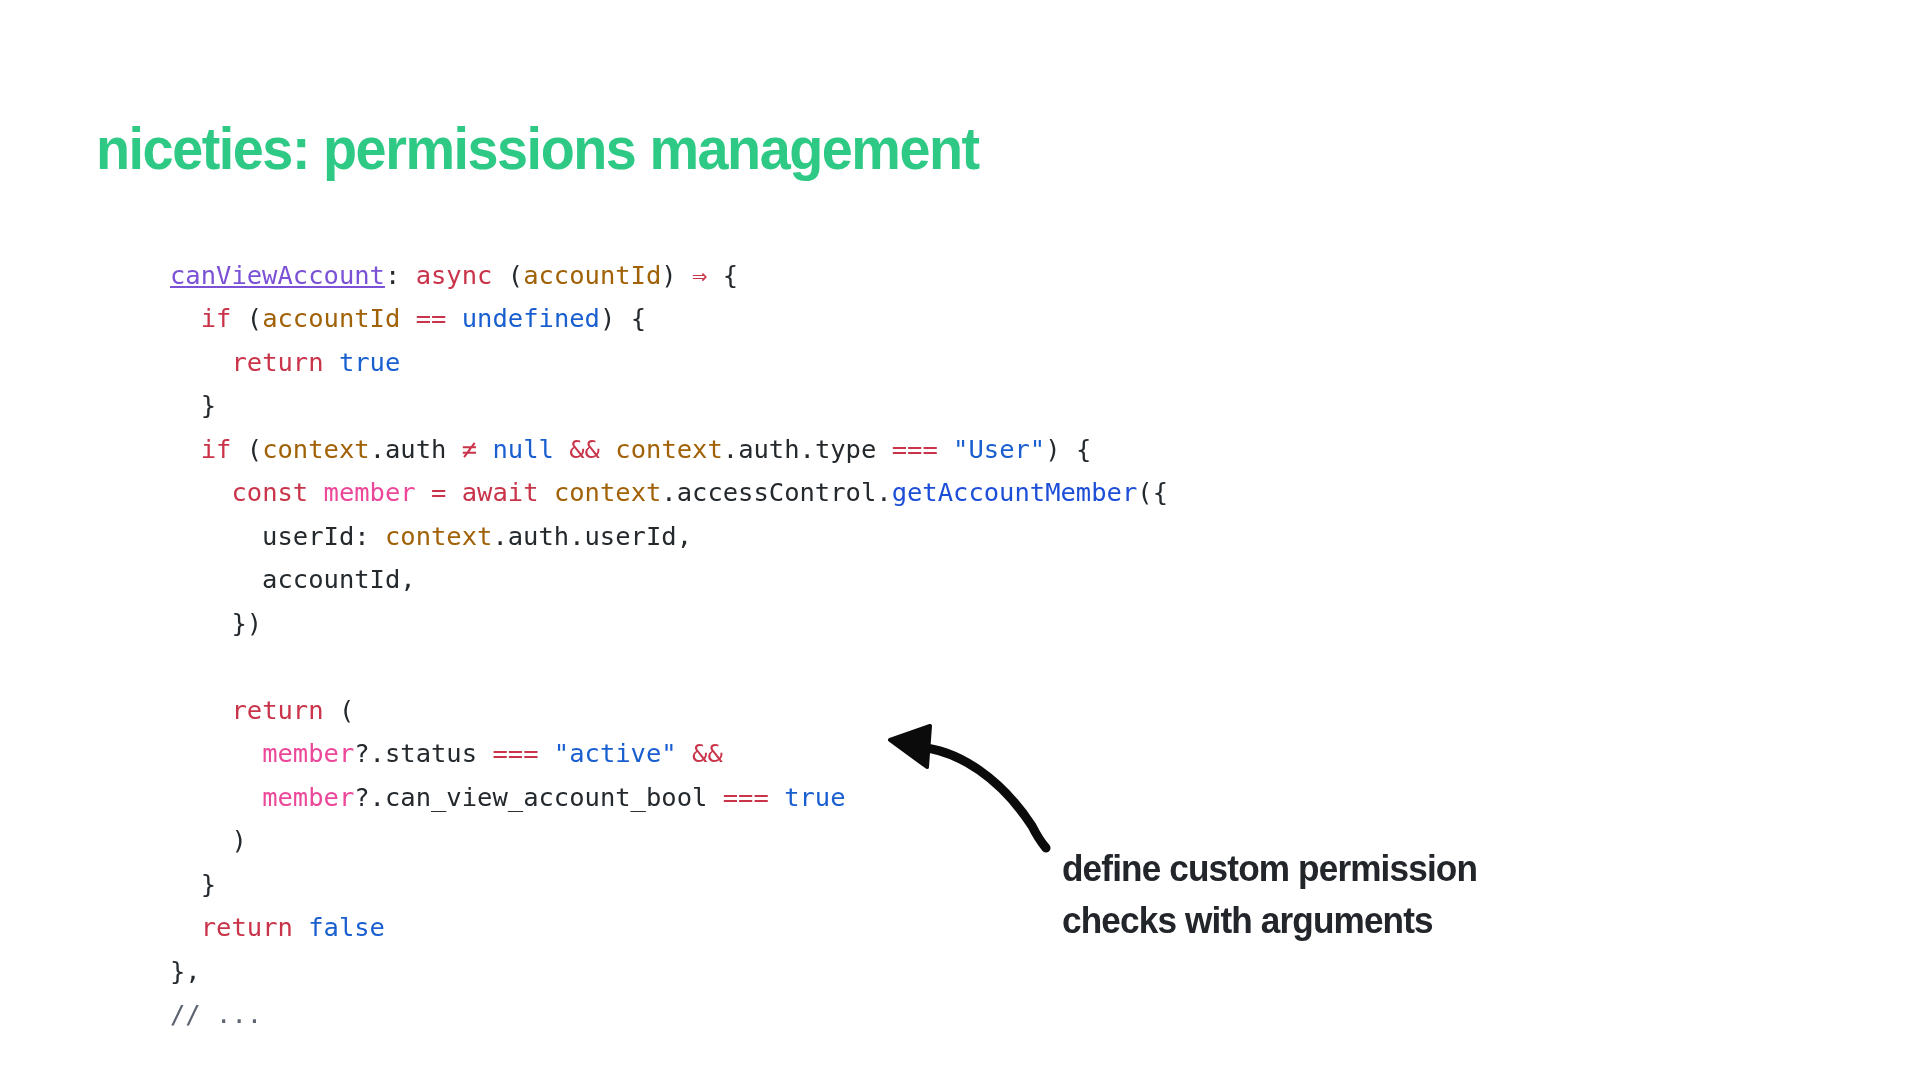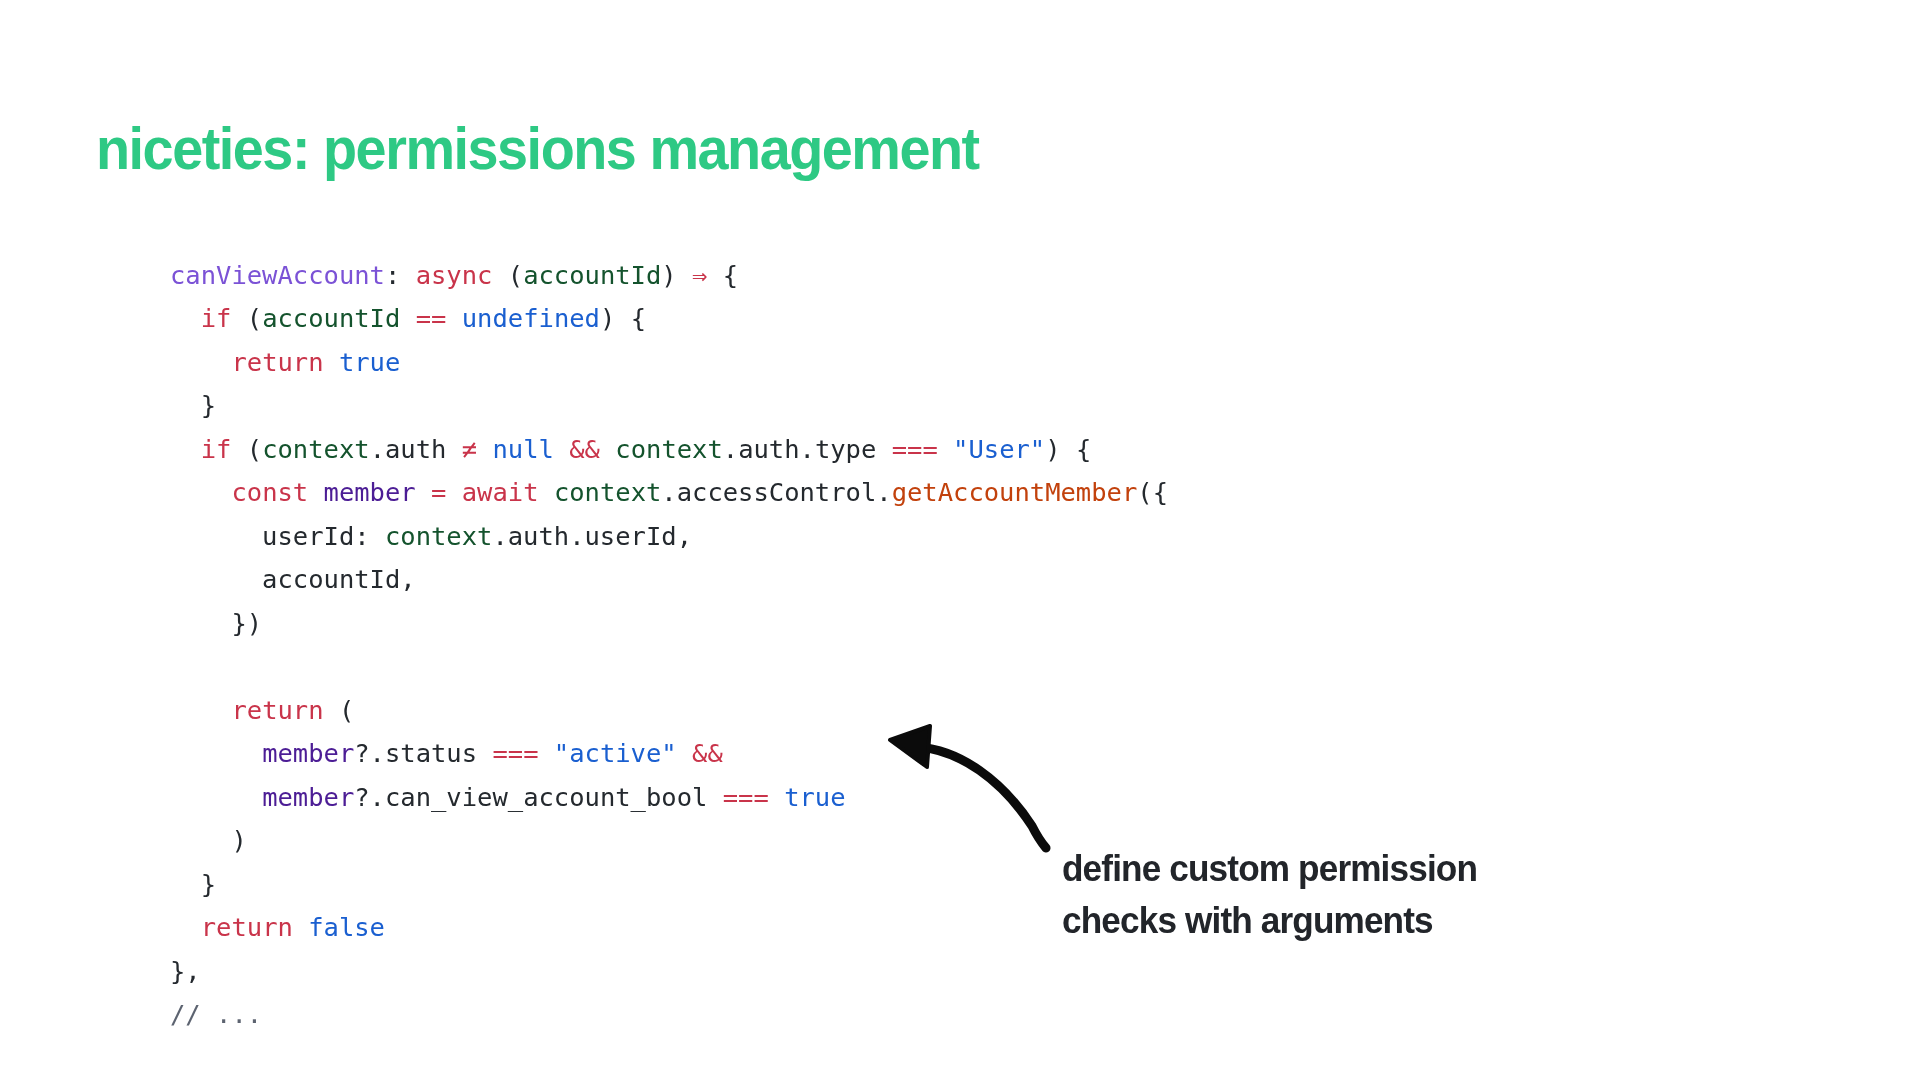--- a/index.html
+++ b/index.html
@@ -51,28 +51,28 @@
     white-space: pre;
   }
   #code-block .ln {
     display: block;
     height: 43.5px;
     white-space: pre;
   }
 
   
   .t-plain   { color: #24292e; text-align: right; }
-  .t-prop    { color: #7b52d6; }  
+  .t-prop    { color: #7b52d6; text-decoration: underline; }  
   .t-kw      { color: #c9344a; text-align: right; }  
   .t-op      { color: #c9344a; }  
-  .t-param   { color: #14532d; text-align: right; }  
+  .t-param   { color: #a16207; text-align: right; }  
   .t-const   { color: #1a5fd0; }  
-  .t-var     { color: #4c1d95; }  
+  .t-var     { color: #ec4899; }  
   .t-str     { color: #1a5fd0; }  
-  .t-fn      { color: #c2410c; }  
+  .t-fn      { color: #1d4ed8; }  
   .t-comment { color: #5c6370; }
   .t-punc    { color: #24292e; }
 
   
   #annotation {
     position: absolute;
     left: 1062px;
     top: 843px;
     font-family: "Liberation Sans", sans-serif;
     font-weight: 700;

